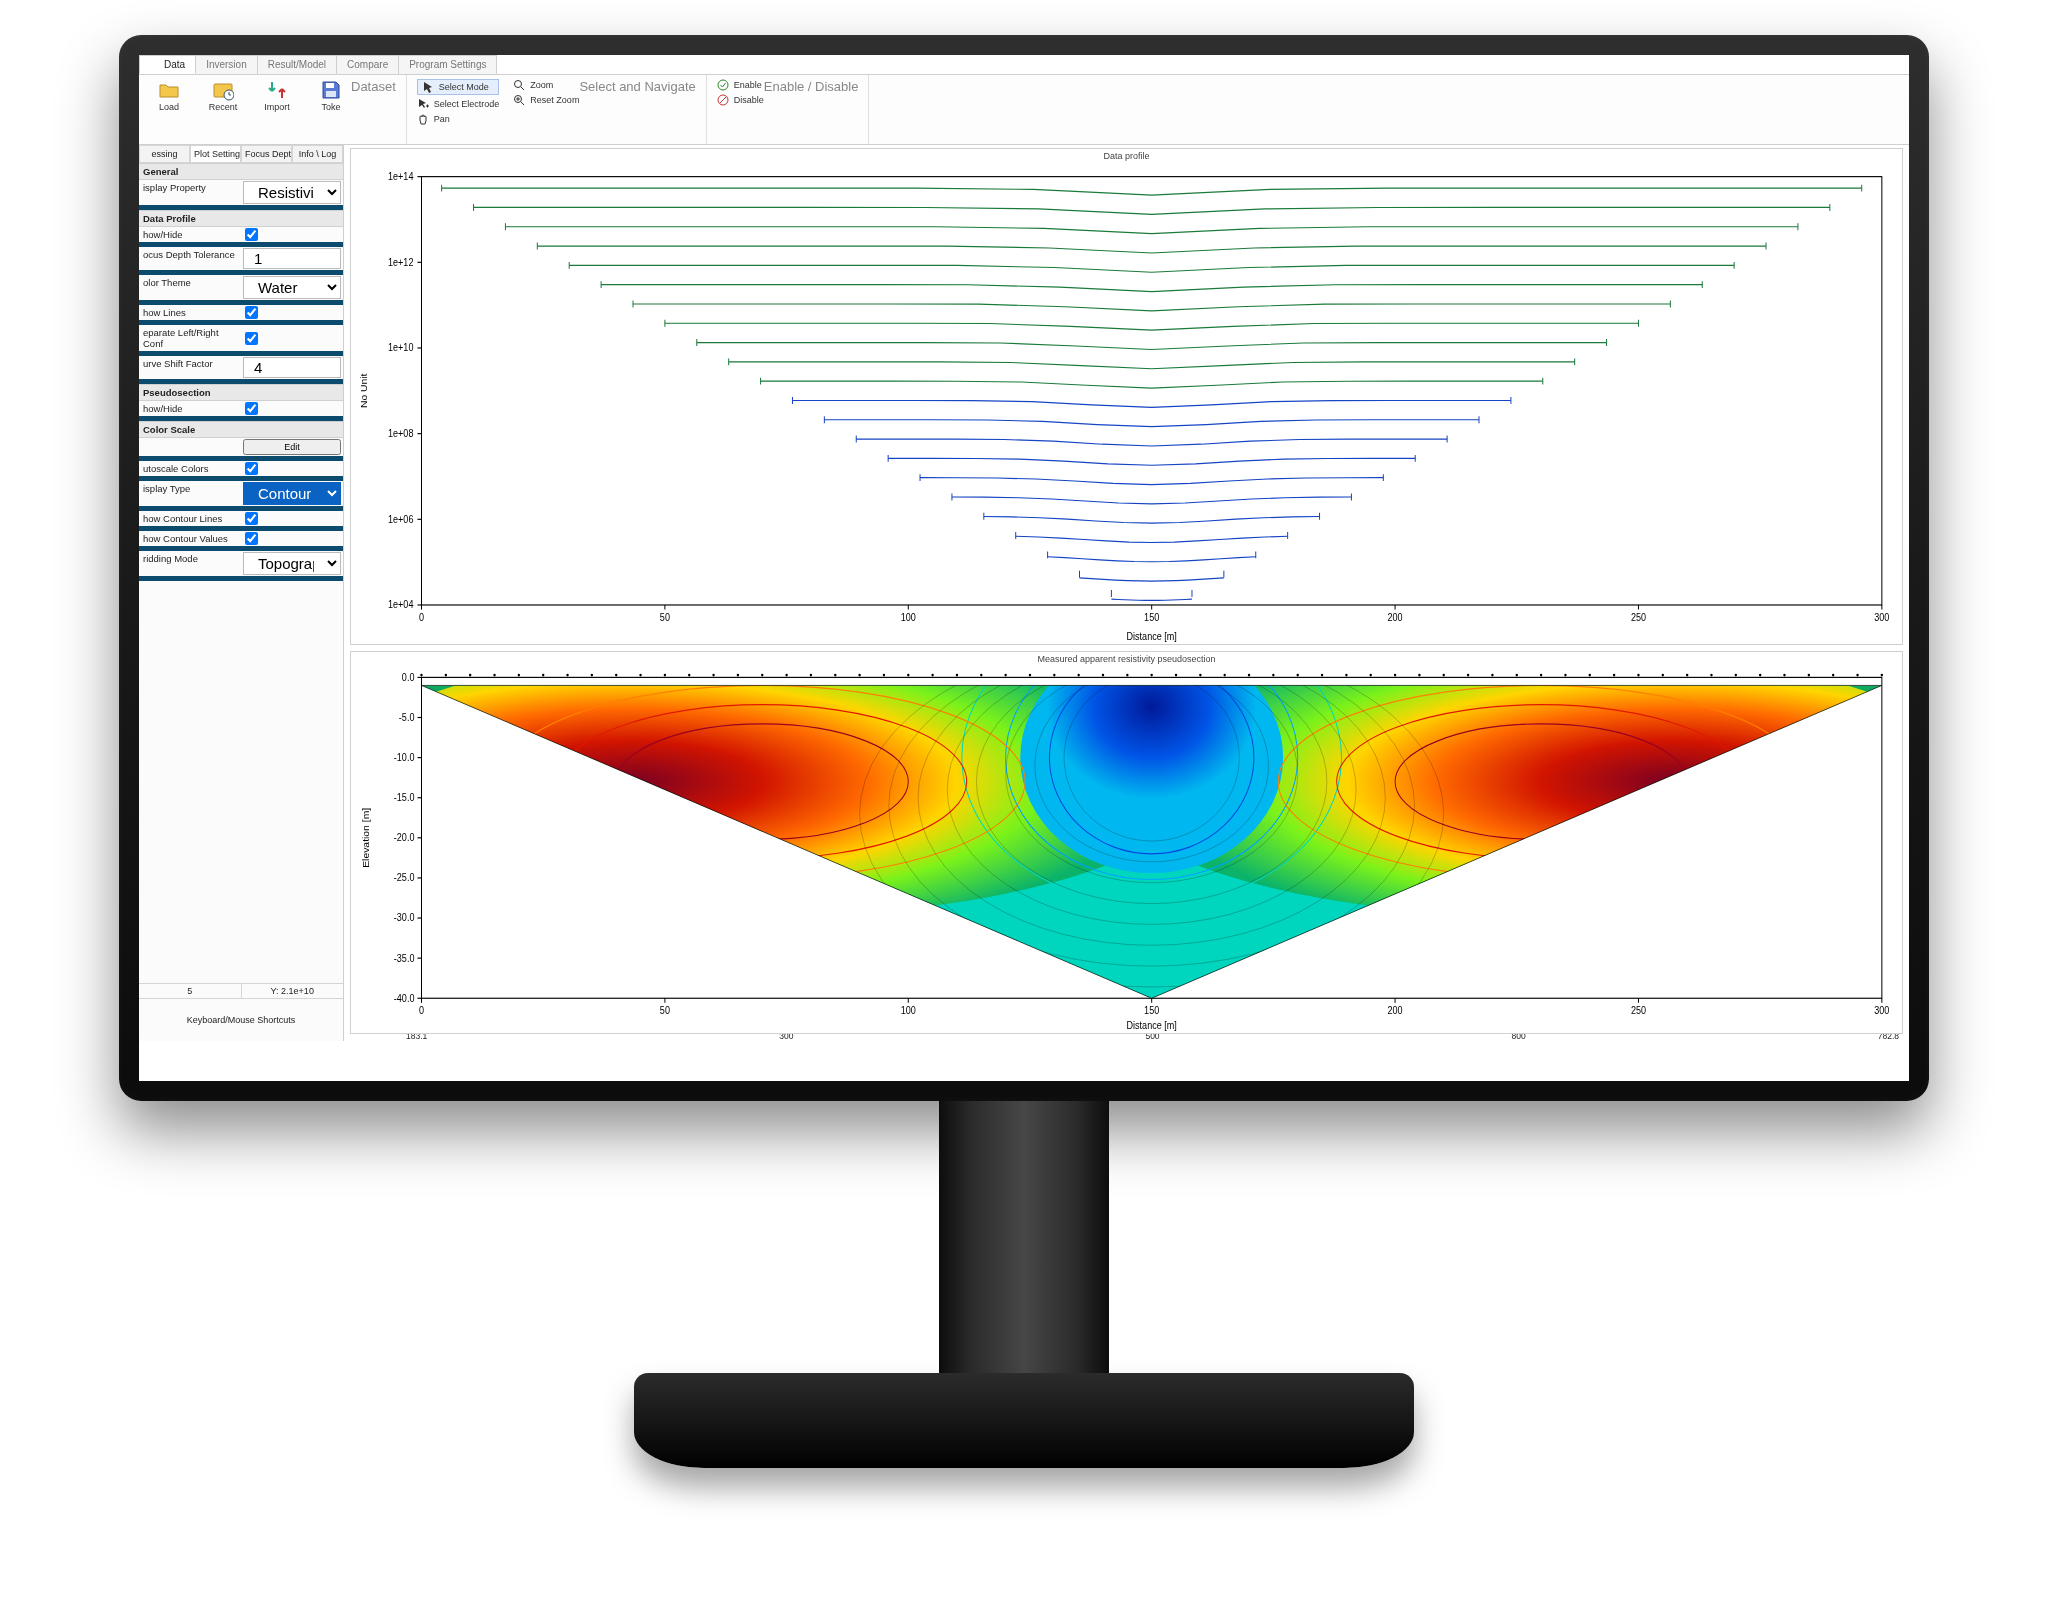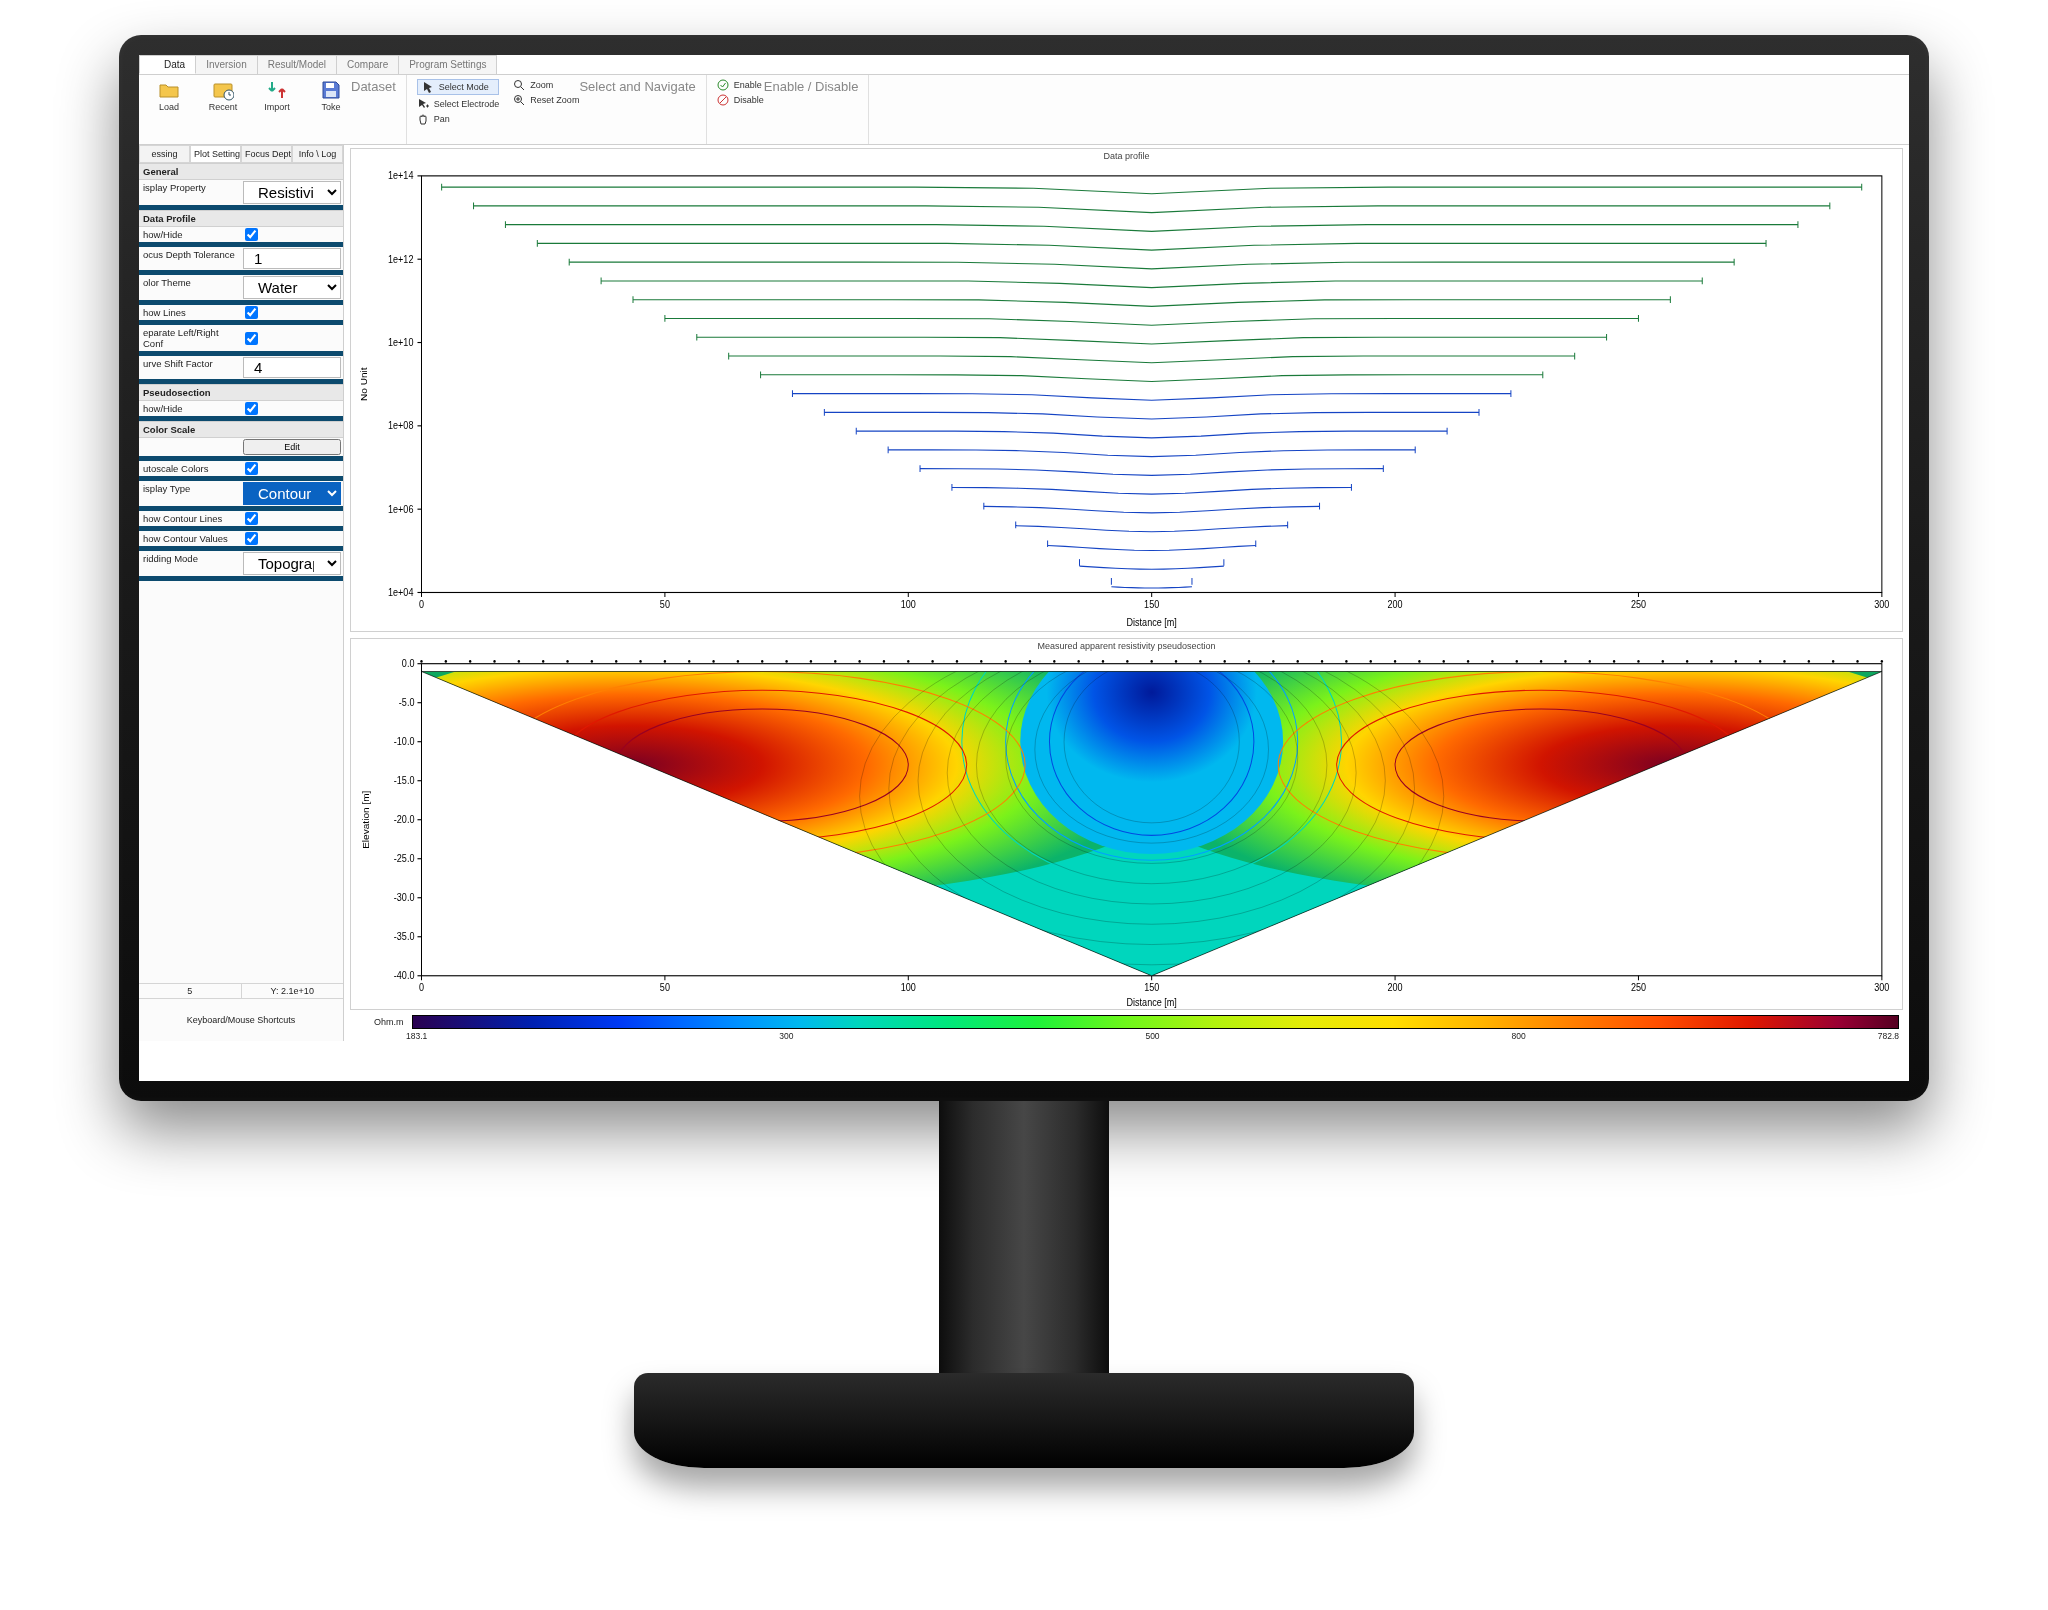--- a/index.html
+++ b/index.html
@@ -564,24 +564,20 @@
                 <circle cx="1350.8333333333333" cy="20" r="1.2" fill="#000"></circle>
                 <circle cx="1375" cy="20" r="1.2" fill="#000"></circle>
                 <circle cx="1399.1666666666665" cy="20" r="1.2" fill="#000"></circle>
                 <circle cx="1423.3333333333333" cy="20" r="1.2" fill="#000"></circle>
                 <circle cx="1447.5" cy="20" r="1.2" fill="#000"></circle>
                 <circle cx="1471.6666666666667" cy="20" r="1.2" fill="#000"></circle>
                 <circle cx="1495.8333333333333" cy="20" r="1.2" fill="#000"></circle>
                 <circle cx="1520" cy="20" r="1.2" fill="#000"></circle>
               </svg>
           </div>
-          <div class="colorbar">
-            <span>Ohm.m</span>
-            <div class="cbtrack"></div>
-          </div>
           <div class="cblabels">
             <span>183.1</span>
             <span>300</span>
             <span>500</span>
             <span>800</span>
             <span>782.8</span>
           </div>
         </div>
       </div>
 

